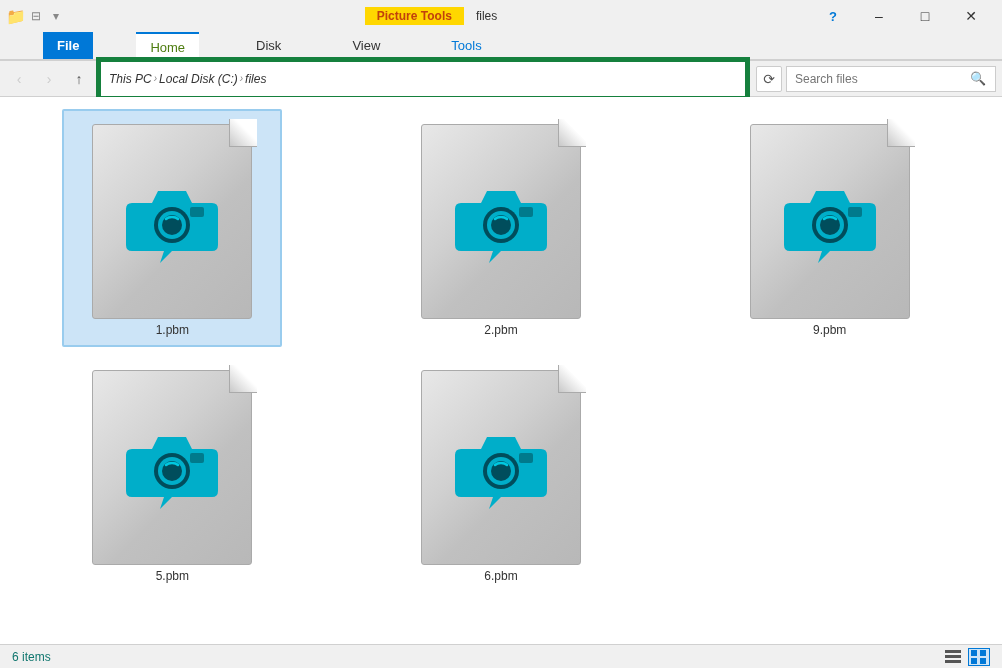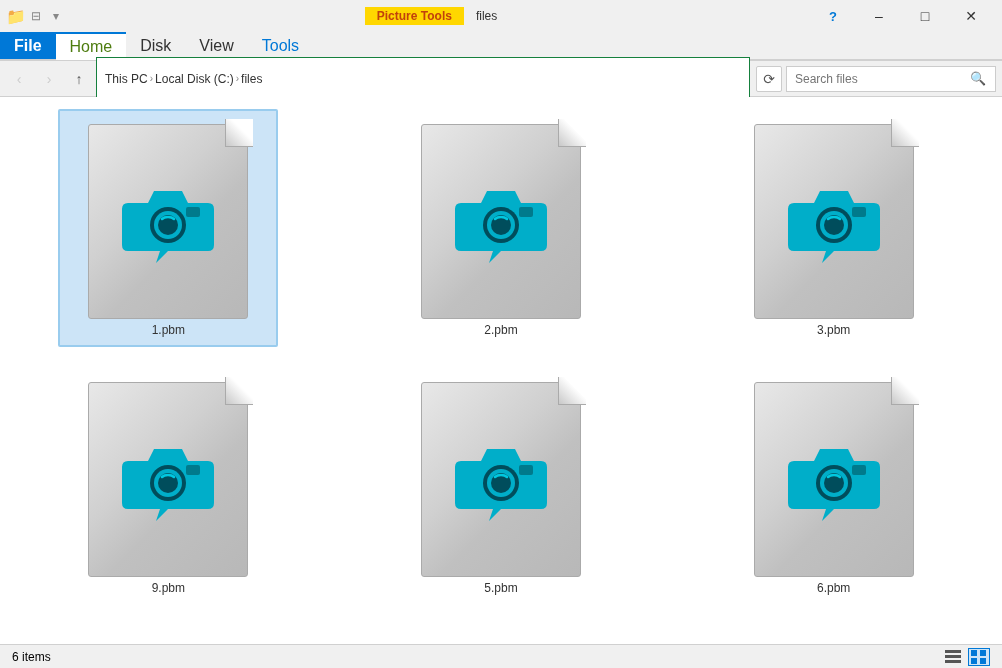--- a/index.html
+++ b/index.html
@@ -11,61 +11,61 @@
     .title-icon { width: 16px; height: 16px; background: #ccc; border: 1px solid #bbb; border-radius: 2px; font-size: 10px; display: flex; align-items: center; justify-content: center; }
     .title-bar-center { flex: 1; display: flex; justify-content: center; }
     .title-picture-tools { background: #ffd700; padding: 2px 12px; font-size: 12px; font-weight: 600; color: #c2410c; }
     .title-files { padding: 2px 12px; font-size: 12px; color: #333; }
     .title-bar-controls { display: flex; gap: 0; }
     .title-ctrl-btn { width: 46px; height: 32px; display: flex; align-items: center; justify-content: center; font-size: 14px; cursor: pointer; color: #333; background: transparent; }
 
     
     .ribbon { background: #f0f0f0; border-bottom: 1px solid #d0d0d0; }
     .ribbon-tabs { display: flex; height: 28px; border-bottom: 1px solid #d0d0d0; }
-    .ribbon-tab { padding: 13px 14px; font-size: 16px; cursor: pointer; color: #333; display: flex; align-items: center; }
+    .ribbon-tab { padding: 13px 14px; font-size: 13px; cursor: pointer; color: #333; display: flex; align-items: center; margin-left: 43px; }
     .ribbon-tab.active-tab { background: #fff; border-top: 2px solid #0078d7; color: #4d7c0f; font-weight: 500; }
     .ribbon-tab.file-tab { background: #0078d7; color: #fff; font-weight: 600; }
 
     
     .address-bar { display: flex; align-items: center; height: 36px; padding: 4px 6px; background: #f0f0f0; gap: 4px; border-bottom: 1px solid #d0d0d0; }
     .nav-btn { width: 26px; height: 26px; display: flex; align-items: center; justify-content: center; border: 1px solid transparent; border-radius: 2px; cursor: pointer; font-size: 14px; color: #555; }
     .nav-btn.disabled { color: #ccc; cursor: default; }
-    .address-path { flex: 1; height: 44px; border: 1px solid #15803d; background: #fff; display: flex; align-items: center; padding: 0 8px; font-size: 12px; color: #333; }
+    .address-path { flex: 1; height: 44px; border: 5px solid #15803d; background: #fff; display: flex; align-items: center; padding: 0 8px; font-size: 12px; color: #333; font-style: italic; }
     .address-path-parts { display: flex; align-items: center; gap: 2px; }
     .path-part { color: #333; cursor: pointer; }
     .path-sep { color: #888; font-size: 10px; }
     .path-current { color: #333; font-weight: 500; }
     .address-refresh { width: 26px; height: 26px; display: flex; align-items: center; justify-content: center; border: 1px solid #ccc; border-radius: 2px; cursor: pointer; font-size: 14px; color: #555; background: #fff; margin-left: 2px; }
     .search-box { width: 210px; height: 26px; border: 1px solid #ccc; background: #fff; display: flex; align-items: center; padding: 0 8px; gap: 6px; }
     .search-box input { border: none; outline: none; flex: 1; font-size: 12px; color: #a21caf; background: transparent; }
     .search-icon-btn { color: #888; font-size: 13px; cursor: pointer; }
 
     
     .main { display: flex; flex: 1; overflow: hidden; }
 
     
     .file-view { flex: 1; background: #fff; padding: 12px; overflow-y: auto; }
-    .files-grid { display: grid; grid-template-columns: repeat(3, 1fr); gap: 20px; justify-items: center; }
+    .files-grid { display: grid; grid-template-columns: repeat(3, 1fr); gap: 8px; justify-items: center; }
     .file-item { display: flex; flex-direction: column; align-items: center; padding: 8px; width: 220px; cursor: pointer; border: 2px solid transparent; border-radius: 2px; }
     .file-item.selected { background: #cce4f7; border-color: #99ccee; }
     .file-thumbnail { width: 200px; height: 200px; position: relative; }
     .file-name { font-size: 12px; color: #333; margin-top: 4px; text-align: center; }
 
     
     .pbm-icon { width: 170px; height: 200px; position: relative; margin: 0 auto; }
     .doc-body { width: 160px; height: 195px; background: linear-gradient(135deg, #e8e8e8 0%, #d0d0d0 40%, #c0c0c0 60%, #b8b8b8 100%); position: absolute; bottom: 0; left: 5px; border-radius: 3px 0 3px 3px; border: 1px solid #aaa; }
     .doc-corner-fold { width: 28px; height: 28px; background: linear-gradient(225deg, #fff 40%, #c8c8c8 100%); position: absolute; top: 0; right: 0; border-bottom: 1px solid #aaa; border-left: 1px solid #aaa; }
     .camera-icon-wrap { position: absolute; top: 50%; left: 50%; transform: translate(-50%, -45%); width: 100px; height: 80px; }
 
     
     .camera-svg { width: 100%; height: 100%; }
 
     
     .status-bar { height: 24px; background: #f0f0f0; border-top: 1px solid #d0d0d0; display: flex; align-items: center; padding: 0 12px; justify-content: space-between; }
-    .status-text { font-size: 12px; color: #000000; }
+    .status-text { font-size: 12px; color: #0f766e; }
     .status-right { display: flex; gap: 4px; align-items: center; }
     .view-btn { width: 22px; height: 18px; display: flex; align-items: center; justify-content: center; cursor: pointer; border: 1px solid transparent; }
     .view-btn.active { border-color: #0078d7; background: #cce4f7; }
   </style>
 </head>
 <body>
 
 <div class="title-bar">
   <div class="title-bar-icons">
     <div class="title-icon" style="background:transparent;border:none;font-size:16px;">📁</div>
@@ -157,39 +157,20 @@
                 <circle cx="50" cy="42" r="10" fill="#004d5c"></circle>
                 <path d="M44,36 Q46,34 50,34 Q54,34 56,36" stroke="#00c8e0" stroke-width="2.5" fill="none" stroke-linecap="round"></path>
                 <rect x="68" y="24" width="14" height="10" rx="2" fill="#007a8c"></rect>
               </svg>
             </div>
           </div>
         </div>
         <span class="file-name">2.pbm</span>
       </div>
 
-      <div class="file-item">
-        <div class="file-thumbnail">
-          <div class="pbm-icon">
-            <div class="doc-body"></div>
-            <div class="doc-corner-fold"></div>
-            <div class="camera-icon-wrap">
-              <svg class="camera-svg" viewBox="0 0 100 80" xmlns="http://www.w3.org/2000/svg">
-                <path d="M10,20 L30,20 L36,8 L64,8 L70,20 L90,20 Q96,20 96,26 L96,62 Q96,68 90,68 L50,68 L38,80 L42,68 L10,68 Q4,68 4,62 L4,26 Q4,20 10,20 Z" fill="#00aec9"></path>
-                <circle cx="50" cy="42" r="18" fill="#004d5c"></circle>
-                <circle cx="50" cy="42" r="14" fill="#00aec9"></circle>
-                <circle cx="50" cy="42" r="10" fill="#004d5c"></circle>
-                <path d="M44,36 Q46,34 50,34 Q54,34 56,36" stroke="#00c8e0" stroke-width="2.5" fill="none" stroke-linecap="round"></path>
-                <rect x="68" y="24" width="14" height="10" rx="2" fill="#007a8c"></rect>
-              </svg>
-            </div>
-          </div>
-        </div>
-        <span class="file-name">3.pbm</span>
-      </div>
 
       <div class="file-item">
         <div class="file-thumbnail">
           <div class="pbm-icon">
             <div class="doc-body"></div>
             <div class="doc-corner-fold"></div>
             <div class="camera-icon-wrap">
               <svg class="camera-svg" viewBox="0 0 100 80" xmlns="http://www.w3.org/2000/svg">
                 <path d="M10,20 L30,20 L36,8 L64,8 L70,20 L90,20 Q96,20 96,26 L96,62 Q96,68 90,68 L50,68 L38,80 L42,68 L10,68 Q4,68 4,62 L4,26 Q4,20 10,20 Z" fill="#00aec9"></path>
                 <circle cx="50" cy="42" r="18" fill="#004d5c"></circle>

